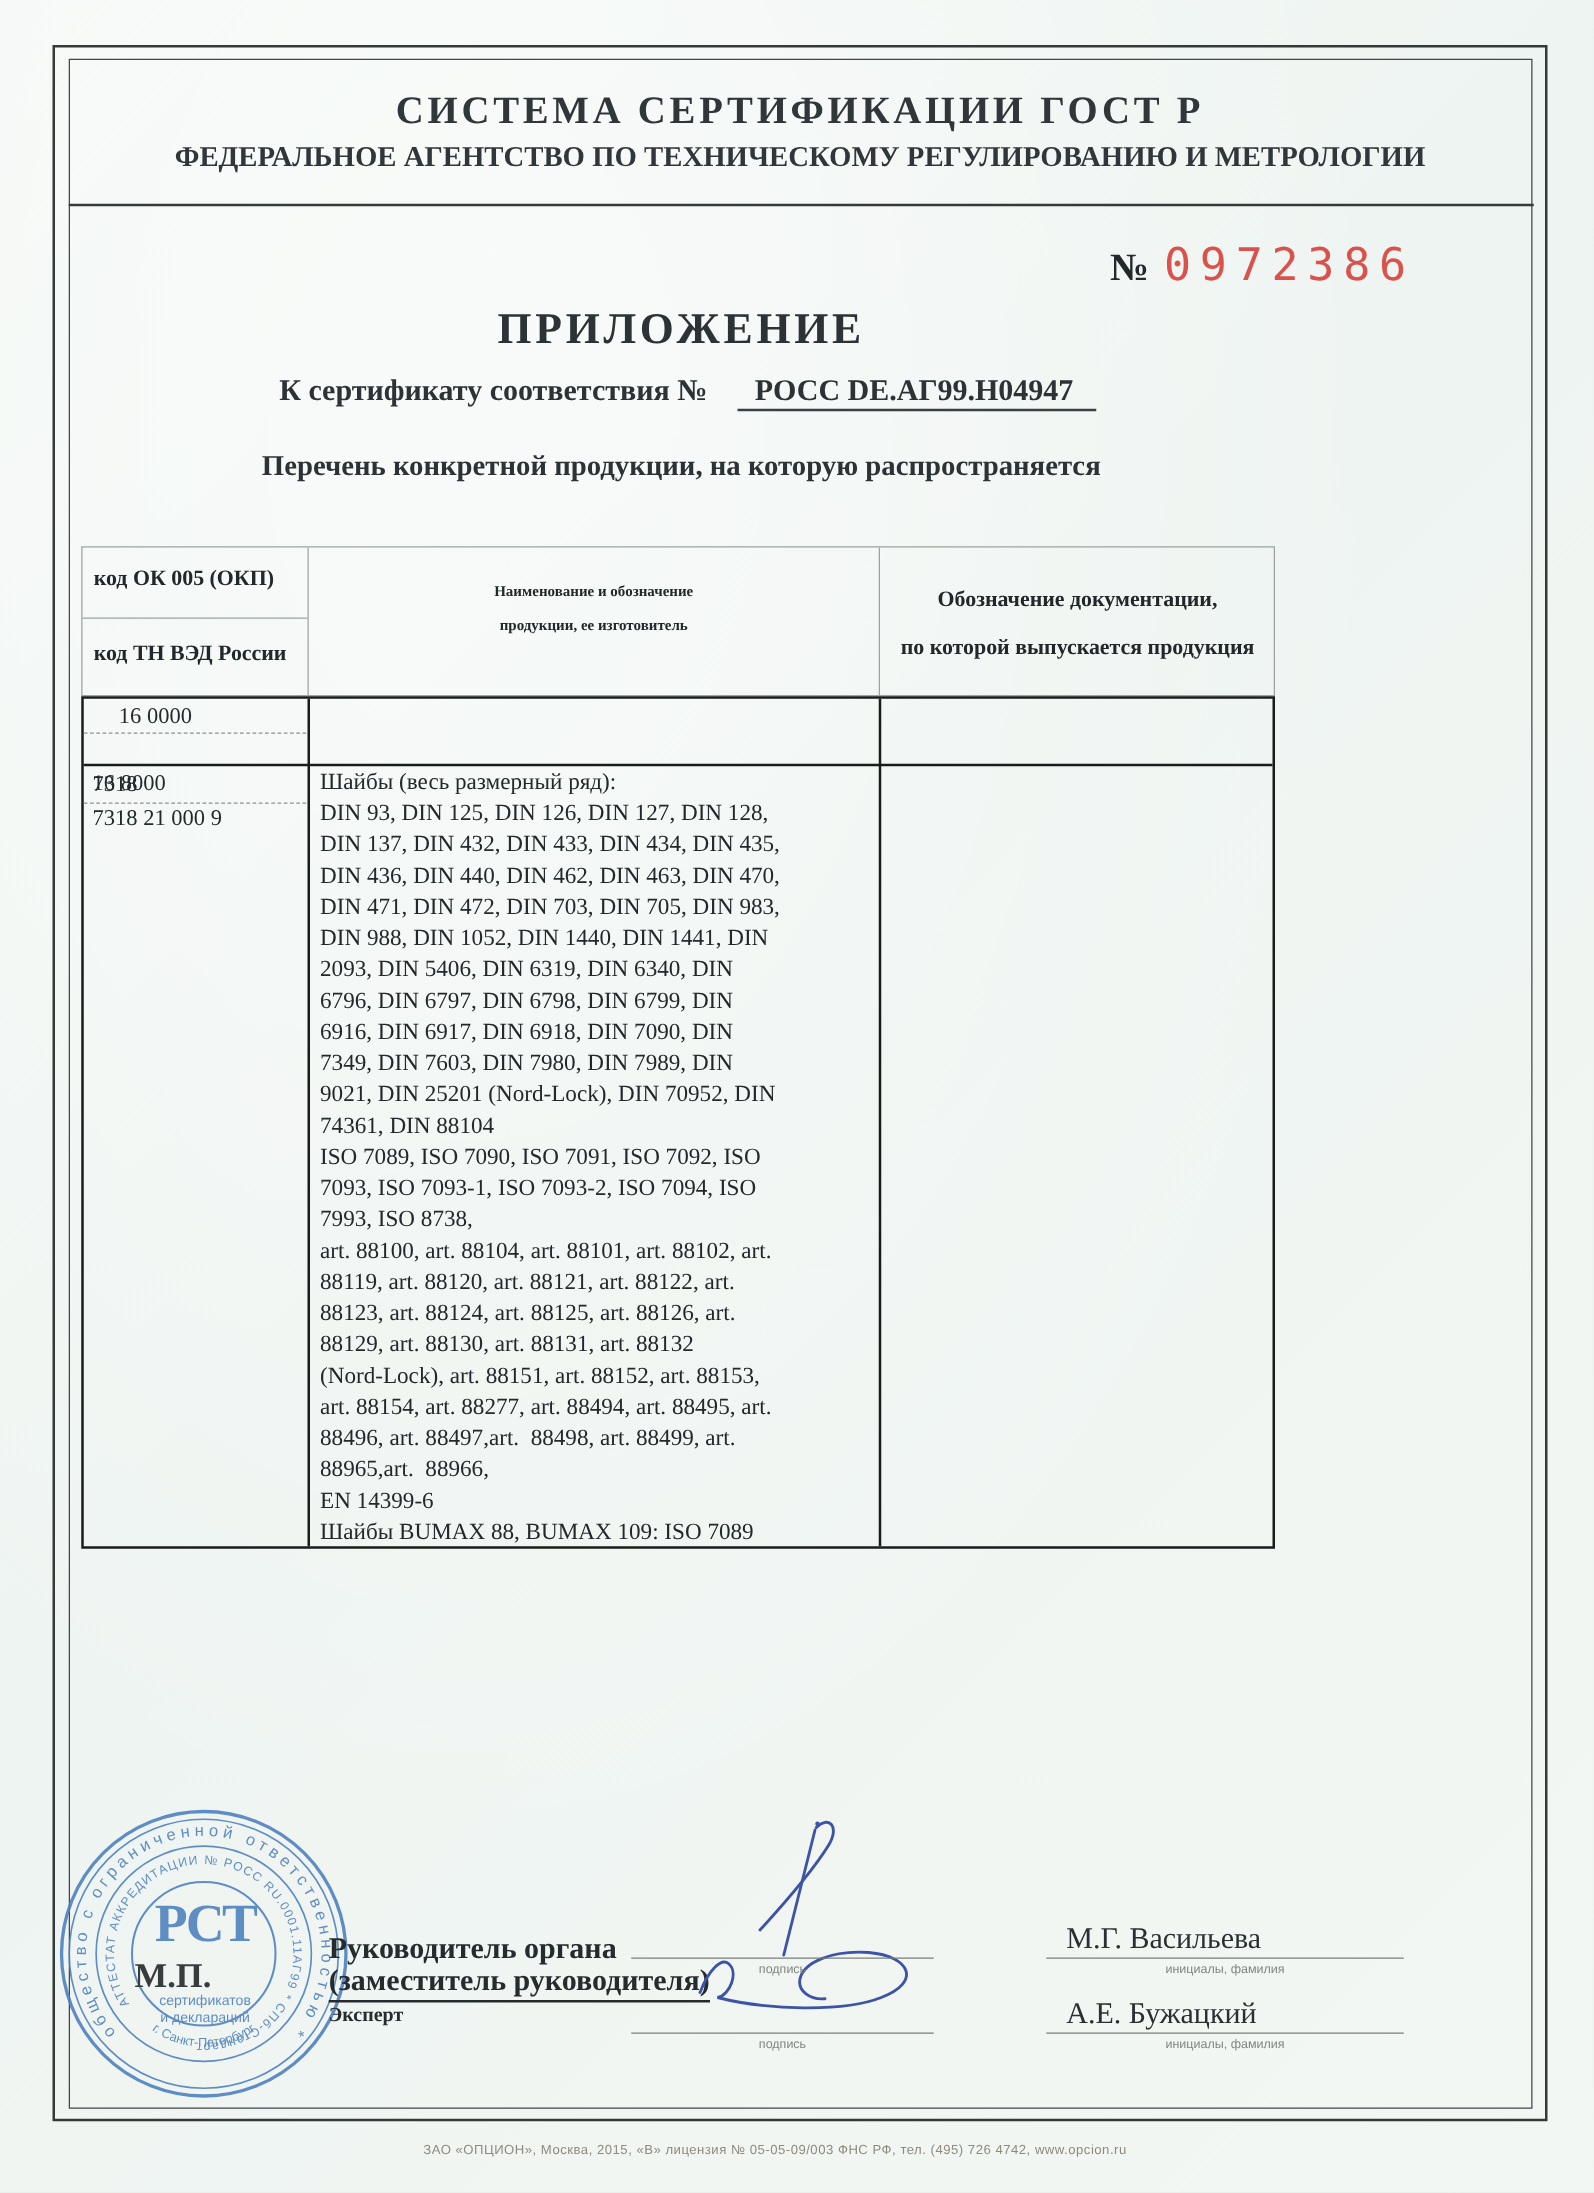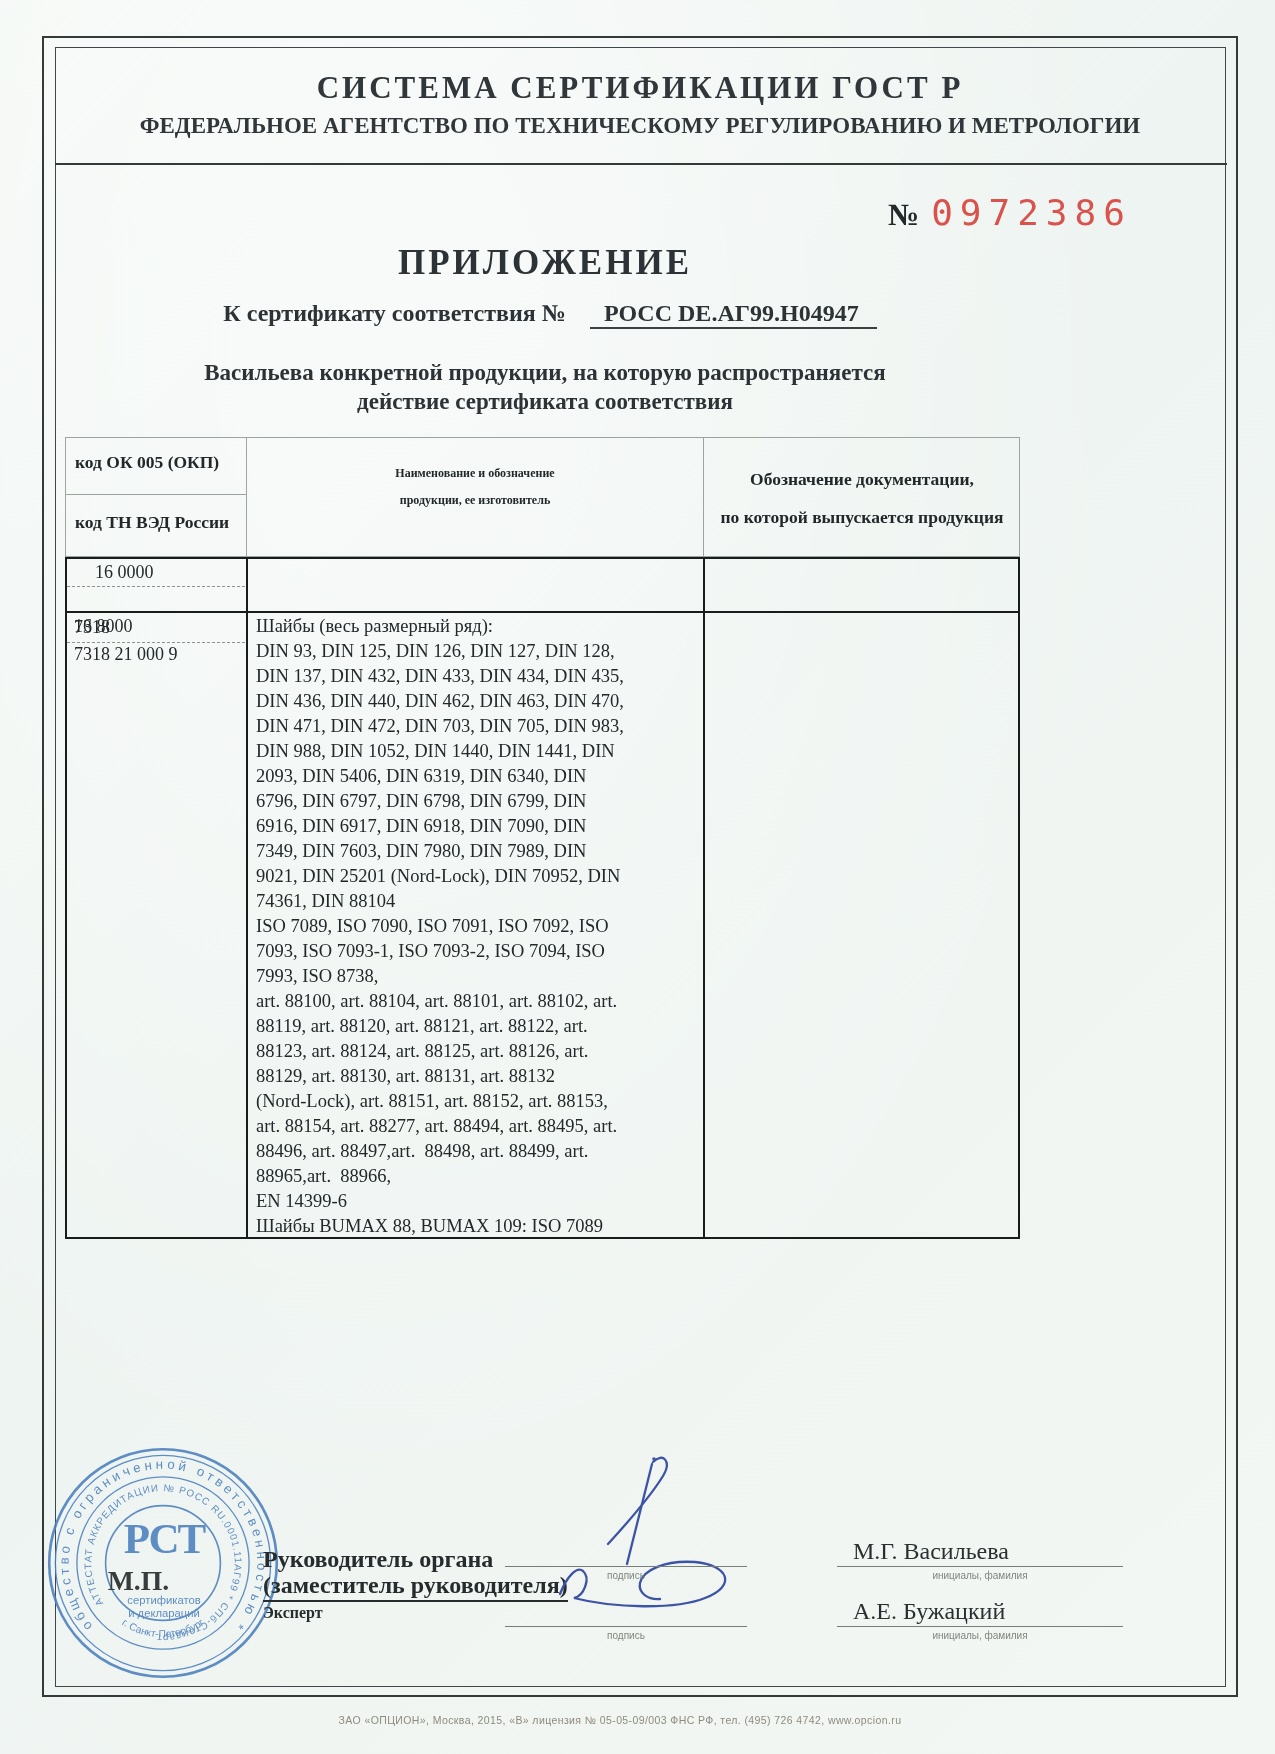--- a/index.html
+++ b/index.html
@@ -85,22 +85,21 @@
   </div>
 
   <div class="title">ПРИЛОЖЕНИЕ</div>
 
   <div class="cert-line">
     <span class="lbl">К сертификату соответствия №</span>
     <span>&nbsp;&nbsp;</span>
     <span class="num">РОСС DE.АГ99.Н04947</span>
   </div>
 
-  <div class="purpose1">Васильева конкретной продукции,  на которую распространяется</div>
-  <div class="purpose2">действие сертификата соответствия</div>
+  <div class="purpose1">Перечень конкретной продукции,  на которую распространяется</div>
 
   <div class="thead">
     <div class="v1"></div>
     <div class="v2"></div>
     <div class="hsplit"></div>
     <div class="c1a">код ОК 005 (ОКП)</div>
     <div class="c1b">код ТН ВЭД России</div>
     <div class="c2">Наименование и обозначение
 продукции, ее изготовитель</div>
     <div class="c3">Обозначение документации,

